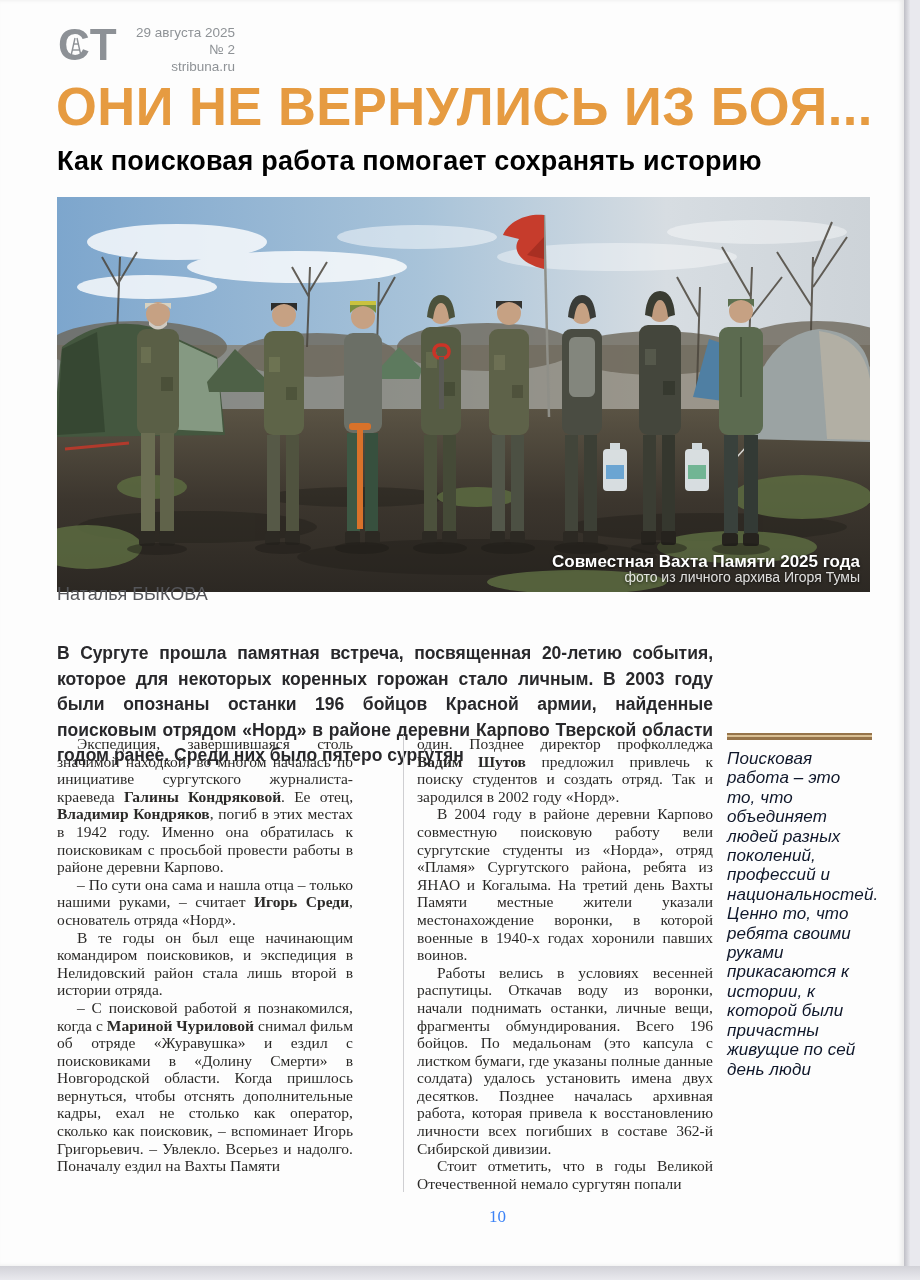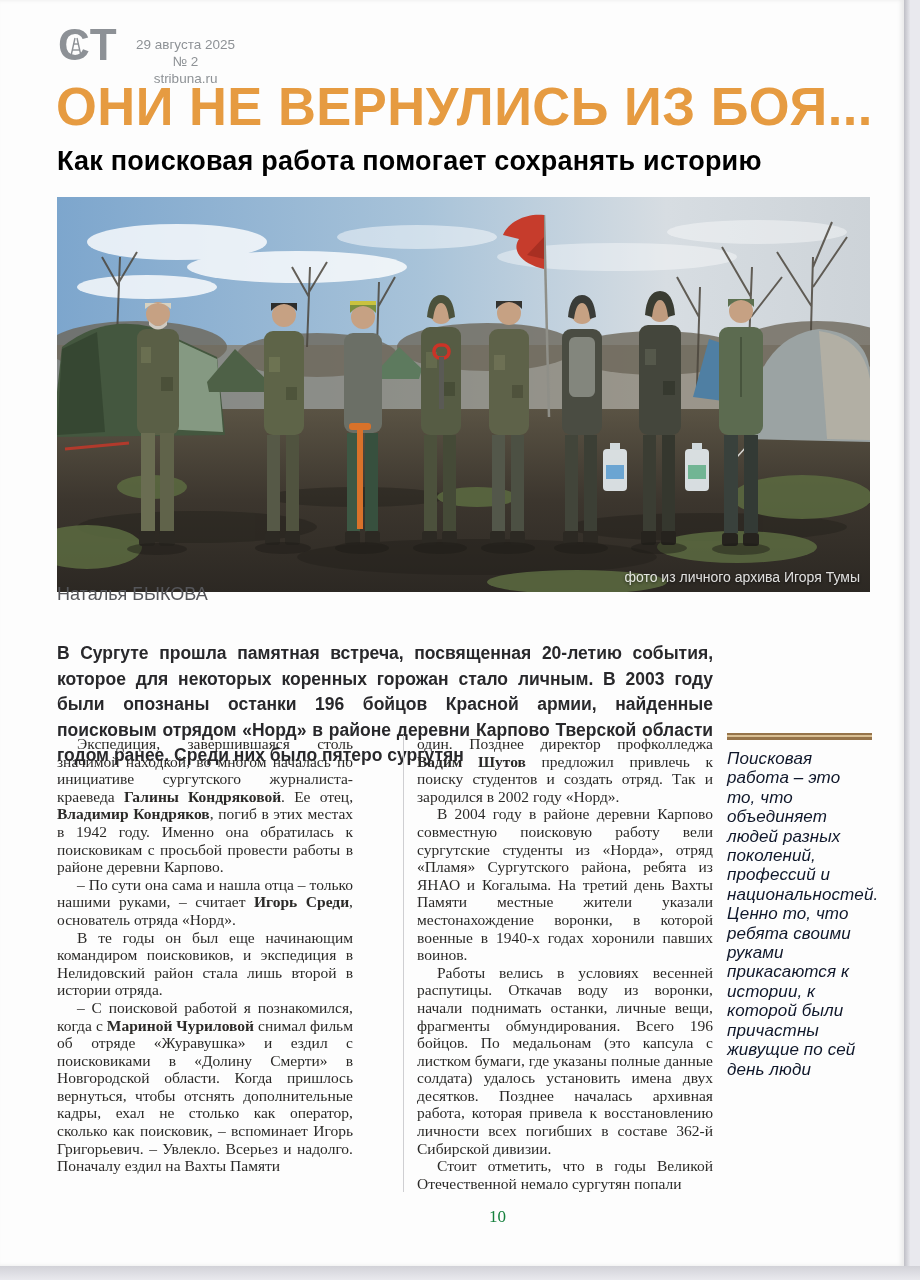--- a/index.html
+++ b/index.html
@@ -12,21 +12,21 @@
     position:absolute;left:0;top:0;width:904px;height:1266px;
     background:#fdfdfd;
     box-shadow:inset -3px 0 4px rgba(0,0,0,.08);
   }
   .edge-right{position:absolute;top:0;right:0;width:16px;height:1280px;background:linear-gradient(90deg,#bfbfc6,#e9e9ee 40%);}
   .edge-bottom{position:absolute;left:0;bottom:0;width:920px;height:14px;background:linear-gradient(180deg,#d2d2d8,#e9e9ee);}
 
   
   .header{position:absolute;left:58px;top:20px;display:flex;align-items:flex-start;gap:14px;}
   .logo{width:64px;height:48px;}
-  .masthead{color:#8e9296;font-size:13.5px;line-height:17px;text-align:center;padding-top:4px;margin-top:12px;}
+  .masthead{color:#8e9296;font-size:13.5px;line-height:17px;text-align:right;padding-top:4px;}
 
   
   .headline{
     position:absolute;left:56px;top:76px;width:820px;
     font-size:53px;font-weight:bold;letter-spacing:.5px;
     color:var(--accent,#e69b41);white-space:nowrap;
     transform:scaleX(.99);transform-origin:left;
   }
   .subtitle{
     position:absolute;left:57px;top:146px;width:760px;
@@ -64,21 +64,21 @@
   .sidebar{position:absolute;left:727px;top:733px;width:146px;}
   .sidebar .bar{height:7px;width:145px;margin-bottom:9px;
     background:linear-gradient(180deg,var(--bar,#96744a) 0 34%,#d9bf93 34% 60%,var(--bar,#96744a) 60% 100%);}
   .sidebar .quote{
     font-size:17px;line-height:19.4px;font-style:italic;color:#0f172a;letter-spacing:.1px;
   }
 
   .page-number{
     position:absolute;left:0;top:1207px;width:907px;padding-left:88px;box-sizing:border-box;
     text-align:center;font-family:"Liberation Serif","DejaVu Serif",serif;
-    font-size:17px;color:#15803d;
+    font-size:17px;color:#3b82f6;
   }
 </style>
 </head>
 <body>
 
 <div class="page">
 
   <div class="header">
     <svg class="logo" viewBox="0 0 64 48">
       <text x="0" y="40" font-family="Liberation Sans, DejaVu Sans, sans-serif" font-size="44" font-weight="bold" fill="#8d9196" letter-spacing="1">СТ</text>
@@ -300,20 +300,21 @@
           <ellipse cx="226" cy="351" rx="28" ry="6"></ellipse>
         <ellipse cx="305" cy="351" rx="27" ry="6"></ellipse>
           <ellipse cx="383" cy="351" rx="27" ry="6"></ellipse>
         <ellipse cx="451" cy="351" rx="27" ry="6"></ellipse>
           <ellipse cx="524" cy="351" rx="27" ry="6"></ellipse>
         <ellipse cx="602" cy="351" rx="28" ry="6"></ellipse>
           <ellipse cx="684" cy="352" rx="29" ry="6"></ellipse>
       </g>
     </svg>
     <div class="photo-caption">
+      <div class="cap">Совместная Вахта Памяти 2025 года</div>
       <div class="credit">фото из личного архива Игоря Тумы</div>
     </div>
   </div>
 
   <div class="byline">Наталья БЫКОВА</div>
 
   <div class="lede">В Сургуте прошла памятная встреча, посвященная 20-летию события, которое для некоторых коренных горожан стало личным. В 2003 году были опознаны останки 196 бойцов Красной армии, найденные поисковым отрядом «Норд» в районе деревни Карпово Тверской области годом ранее. Среди них было пятеро сургутян</div>
 
   <div class="columns">
     <div class="col col-1">

